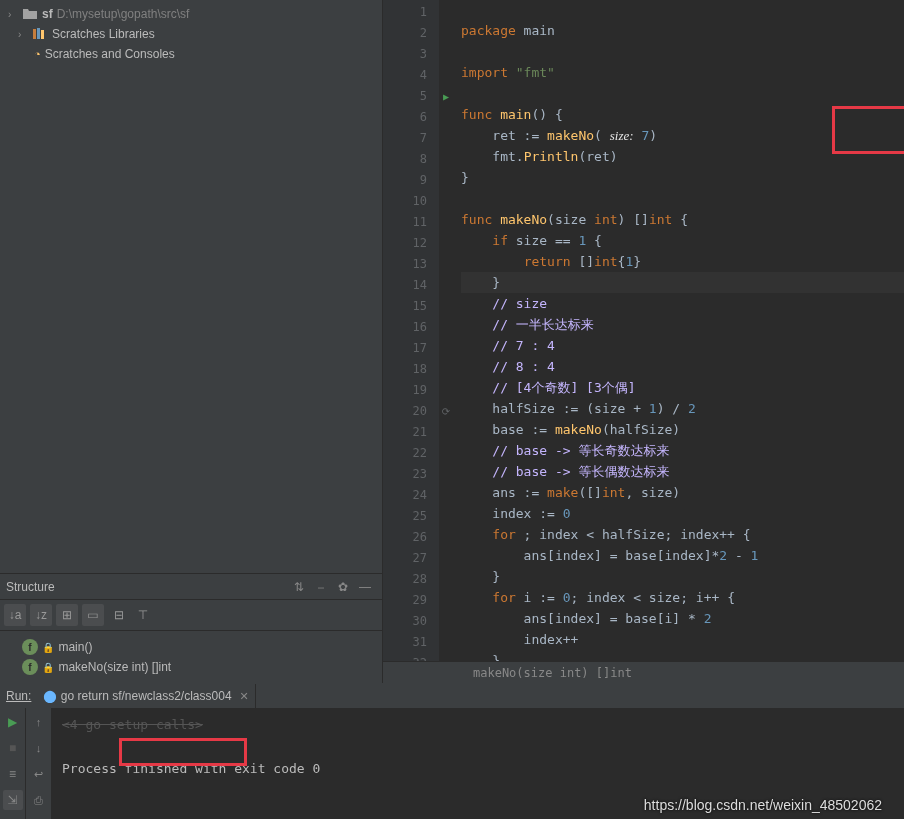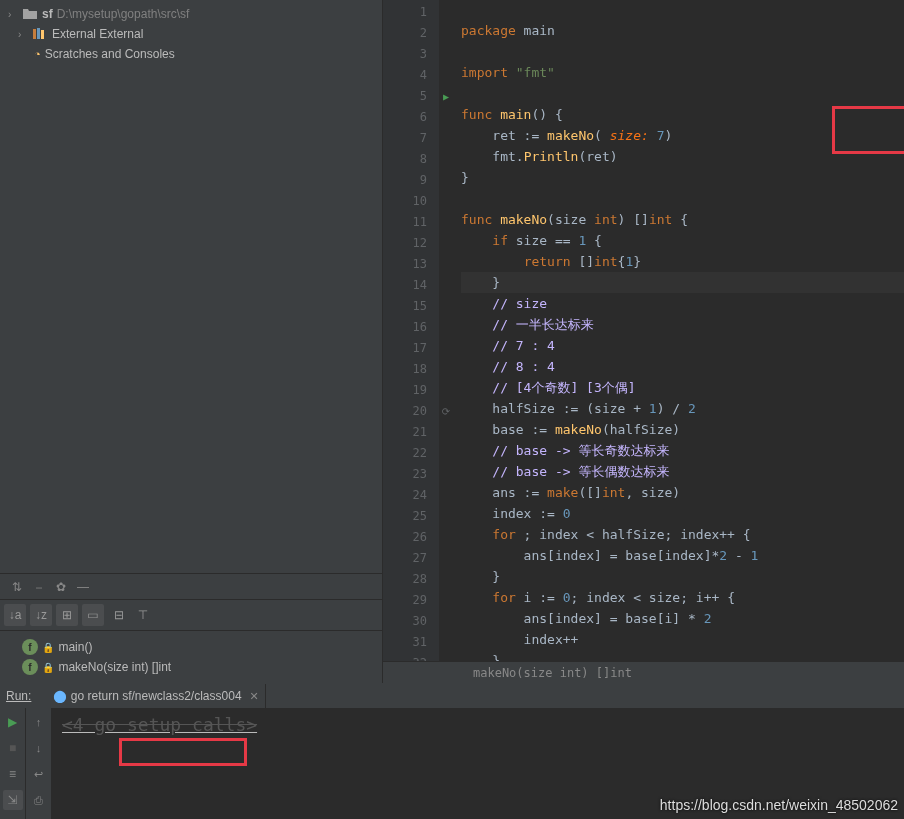--- a/index.html
+++ b/index.html
@@ -132,21 +132,21 @@
   position: relative;
 }
 .code-line { height: 21px; position: relative; }
 .code-line.caret-line { background: #323232; }
 .k { color: #cc7832; }
 .s { color: #6a8759; }
 .n { color: #6897bb; }
 .c { color: #c4b5fd; }
 .fn { color: #ffc66d; }
 .t { color: #a9b7c6; }
-.hint { color: #f97316; font-style: italic; }
+.hint { color: #e5e5e5; font-style: italic; font-family: Liberation Serif, serif; }
 .red-box1 {
   position: absolute;
   left: 449px; top: 106px;
   width: 222px; height: 48px;
   border: 3px solid #e63946;
   pointer-events: none;
 }
 .breadcrumb-bar {
   position: absolute;
   left: 0; right: 0; bottom: 0;
@@ -168,21 +168,21 @@
 }
 .run-header {
   height: 24px;
   background: #3c3f41;
   display: flex;
   align-items: center;
   padding-left: 6px;
   font-size: 12px;
   color: #bbbbbb;
 }
-.run-header .label { margin-right: 16px; text-decoration: underline; }
+.run-header .label { margin-right: 6px; text-decoration: underline; }
 .run-tab {
   display:flex; align-items:center;
   padding: 0 6px; height: 100%;
   border-right: 1px solid #2b2b2b;
 }
 .run-tab .close-x { margin-left: 8px; color:#888; font-size:11px; }
 .run-body {
   flex: 1;
   display: flex;
 }
@@ -207,38 +207,37 @@
   width: 26px;
   background: #3c3f41;
   border-right: 1px solid #2b2b2b;
   display:flex; flex-direction:column;
   align-items:center; padding-top:4px; gap:6px;
 }
 .run-toolbar2 .rbtn { width:20px; height:20px; display:flex; align-items:center; justify-content:center; color:#888; font-size:11px; }
 .run-console {
   flex: 1;
   font-family: "Consolas", monospace;
-  font-size: 18px;
+  font-size: 13px;
   color: #bbbbbb;
   padding: 6px 10px;
   line-height: 22px;
   position: relative;
-  text-decoration: underline;
 }
 .run-console .dim { color: #555; text-decoration: line-through; }
 .red-box2 {
   position: absolute;
   left: 67px; top: 30px;
   width: 128px; height: 28px;
   border: 3px solid #e63946;
   pointer-events: none;
 }
 .watermark {
   position: absolute;
-  right: 6px; bottom: 6px;
+  right: 22px; bottom: 6px;
   color: #dddddd;
   font-size: 14px;
   text-shadow: 0 0 3px #000;
 }
 </style>
 </head>
 <body>
 
 <div class="main-layout">
   <div class="top-pane">
@@ -256,30 +255,31 @@
         </div>
         <div class="tree-row indent1">
           <span class="arrow">›</span>
           <span class="folder-ico">
             <svg width="16" height="14" viewBox="0 0 16 14">
                 <rect x="1" y="2" width="3" height="10" fill="#c67e3d"></rect>
                 <rect x="5" y="1" width="3" height="11" fill="#6897bb"></rect>
                 <rect x="9" y="3" width="3" height="9" fill="#ffc66d"></rect>
               </svg>
           </span>
-          <span>External External</span>
+          <span>Scratches Libraries</span>
         </div>
         <div class="tree-row indent2">
           <span class="scratch-ico">◔</span>
           <span>Scratches and Consoles</span>
         </div>
       </div>
 
       <div class="structure-panel">
         <div class="structure-header">
+          <span class="title">Structure</span>
           <span class="icon-btn">⇅</span>
           <span class="icon-btn">⎯</span>
           <span class="icon-btn">✿</span>
           <span class="icon-btn">—</span>
         </div>
         <div class="structure-toolbar">
           <span class="tb-btn group">↓a</span>
           <span class="tb-btn group">↓z</span>
           <span class="tb-btn group">⊞</span>
           <span class="tb-btn group">▭</span>
@@ -367,19 +367,20 @@
       </div>
       <div class="run-toolbar2">
         <span class="rbtn">↑</span>
         <span class="rbtn">↓</span>
         <span class="rbtn">↩</span>
         <span class="rbtn">⎙</span>
       </div>
       <div class="run-console">
         <div class="dim">&lt;4 go setup calls&gt;</div>
         <div style="height:22px"></div>
+        <div>Process finished with exit code 0</div>
         <div class="red-box2"></div>
       </div>
     </div>
   </div>
 </div>
 
 <div class="watermark">https://blog.csdn.net/weixin_48502062</div>
 
 </body></html>

